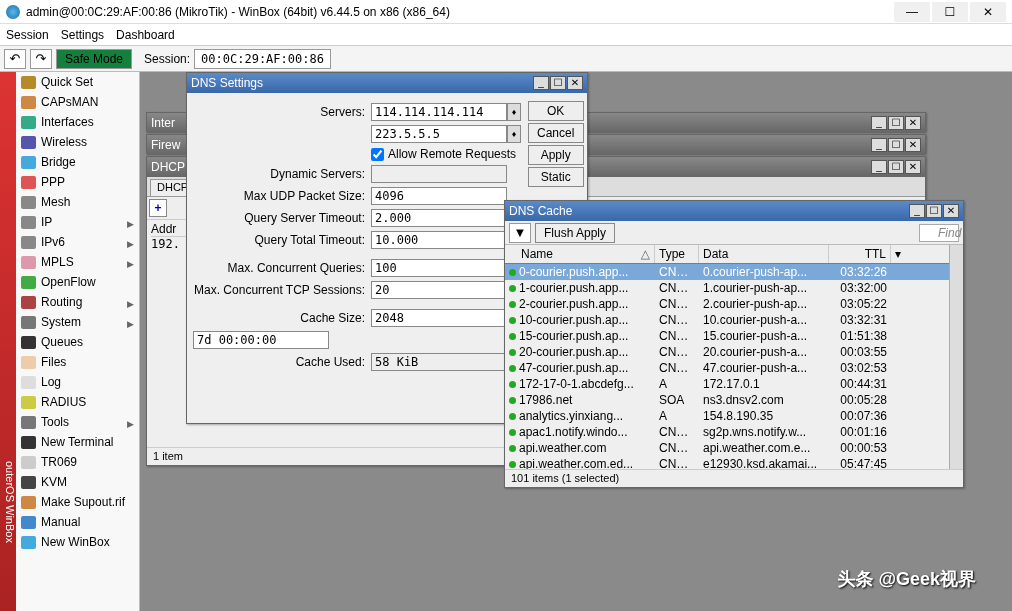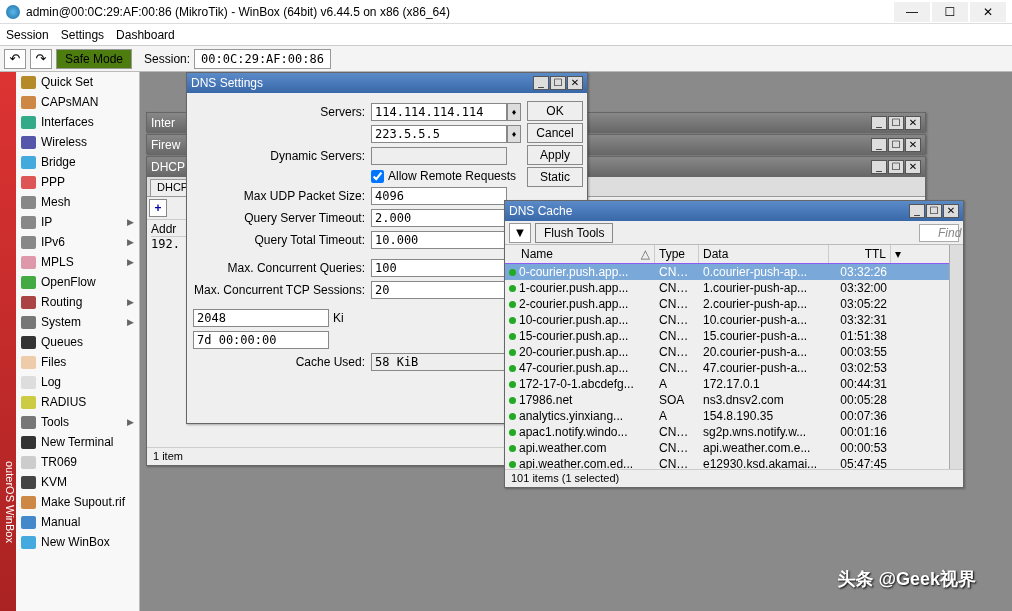--- a/index.html
+++ b/index.html
@@ -9,29 +9,29 @@
 .titlebar .app-icon { width: 14px; height: 14px; border-radius: 50%; background: radial-gradient(circle, #5bb8e8, #1a6ba8); margin-right: 6px; }
 .titlebar .title { flex: 1; }
 .titlebar .winbtns { display: flex; gap: 2px; }
 .titlebar .winbtn { width: 36px; height: 20px; display: flex; align-items: center; justify-content: center; background: #f0f0f0; cursor: pointer; }
 
 .menubar { height: 22px; display: flex; align-items: center; padding: 0 6px; gap: 12px; border-bottom: 1px solid #ccc; }
 .menubar span { cursor: pointer; }
 
 .toolbar { height: 26px; background: #f4f4f4; display: flex; align-items: center; padding: 2px 4px; gap: 4px; border-bottom: 1px solid #bbb; }
 .tb-btn { width: 22px; height: 20px; background: #fff; border: 1px solid #999; display: flex; align-items: center; justify-content: center; cursor: pointer; font-size: 13px; }
-.safe-mode { padding: 2px 8px; background: #4d7c0f; border: 1px solid #999; cursor: pointer; text-align: right; }
+.safe-mode { padding: 2px 8px; background: #15803d; border: 1px solid #999; cursor: pointer; text-align: right; }
 .session-box { background: #fff; border: 1px solid #999; padding: 2px 6px; font-family: monospace; }
 
 .main-area { display: flex; height: calc(100% - 72px); position: relative; }
 
 .vbar { width: 16px; background: linear-gradient(to bottom, #d33, #a22); color: #fff; writing-mode: vertical-rl; text-align: center; font-size: 11px; padding-top: 320px; }
 
 .sidebar { width: 124px; background: #f8f8f8; border-right: 1px solid #bbb; overflow-y: auto; }
-.sidebar-item { display: flex; align-items: center; gap: 5px; padding: 3px 5px; cursor: pointer; white-space: nowrap; }
+.sidebar-item { display: flex; align-items: flex-end; gap: 5px; padding: 3px 5px; cursor: pointer; white-space: nowrap; }
 .sidebar-item .sicon { width: 15px; height: 13px; flex-shrink: 0; }
 .sidebar-item .arrow { margin-left: auto; color: #666; font-size: 9px; }
 
 .workspace { flex: 1; background: #8a8a8a; position: relative; }
 
 .mdiwin { position: absolute; background: #efefef; border: 1px solid #666; box-shadow: 1px 1px 2px rgba(0,0,0,0.3); }
 .mdiwin.blue > .mdi-title { background: linear-gradient(to bottom, #5a8ac8, #3868a8); }
 .mdi-title { height: 20px; background: linear-gradient(to bottom, #888, #666); color: #fff; display: flex; align-items: center; padding: 0 4px; font-size: 12px; }
 .mdi-title .t { flex: 1; }
 .mdi-title .mdibtn { width: 16px; height: 14px; background: #ddd; color: #000; border: 1px solid #555; margin-left: 1px; display: flex; align-items: center; justify-content: center; font-size: 10px; cursor: pointer; line-height: 1; }
@@ -253,49 +253,50 @@
               <span class="lbl">Servers:</span>
             <input type="text" value="114.114.114.114" style="">
               <span class="spinbtn">♦</span>
             </div>
           <div class="form-row">
               <span class="lbl"></span>
             <input type="text" value="223.5.5.5" style="">
               <span class="spinbtn">♦</span>
             </div>
           <div class="form-row">
-              <span class="lbl">Dynamic Servers:</span>
-            <input type="text" readonly="" style="background: rgb(238, 238, 238);" value="">
-            </div>
-          <div class="form-row">
               <span class="lbl"></span>
             <input type="checkbox" checked="" style="margin-right: 4px;">
             <span>Allow Remote Requests</span>
             </div>
           <div class="form-row">
+              <span class="lbl">Dynamic Servers:</span>
+            <input type="text" readonly="" style="background: rgb(238, 238, 238);" value="">
+            </div>
+          <div class="form-row">
               <span class="lbl">Max UDP Packet Size:</span>
             <input type="text" value="4096" style="">
             </div>
           <div class="form-row">
               <span class="lbl">Query Server Timeout:</span>
             <input type="text" value="2.000" style="">
             </div>
           <div class="form-row">
               <span class="lbl">Query Total Timeout:</span>
             <input type="text" value="10.000" style="">
             </div>
           <div class="form-row" style="margin-top:10px;">
               <span class="lbl">Max. Concurrent Queries:</span>
             <input type="text" value="100" style="">
             </div>
           <div class="form-row">
               <span class="lbl">Max. Concurrent TCP Sessions:</span>
             <input type="text" value="20" style="">
             </div>
           <div class="form-row" style="margin-top:10px;">
+              <span class="lbl">Cache Size:</span>
             <input type="text" value="2048" style="">
             <span style="margin-left:4px;">Ki</span>
             </div>
           <div class="form-row">
             <input type="text" value="7d 00:00:00" style="">
             </div>
           <div class="form-row">
               <span class="lbl">Cache Used:</span>
             <input type="text" readonly="" style="background: rgb(238, 238, 238);" value="58 KiB">
             </div>
@@ -311,21 +312,21 @@
 
     <div class="mdiwin blue" style="left:364px; top:128px; width:460px; height:288px;">
       <div class="mdi-title">
           <span class="t">DNS Cache</span>
         <div class="mdibtn">_</div>
         <div class="mdibtn">☐</div>
         <div class="mdibtn">✕</div>
       </div>
       <div class="cache-toolbar">
         <div class="tb-btn">▼</div>
-        <div class="cache-btn">Flush Tools</div>
+        <div class="cache-btn">Flush Apply</div>
         <div class="findbox">Find</div>
       </div>
       <div style="display:flex; height:calc(100% - 62px);">
         <div class="cache-table" style="flex:1;overflow:hidden;">
           <div class="hdr">
             <div class="col-name">
                 <span style="margin-left:12px;">Name</span>
                 <span style="margin-left:auto;color:#666;">△</span>
               </div>
             <div class="col-type">Type</div>

